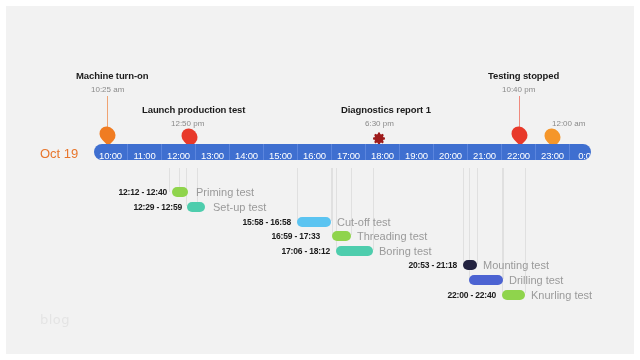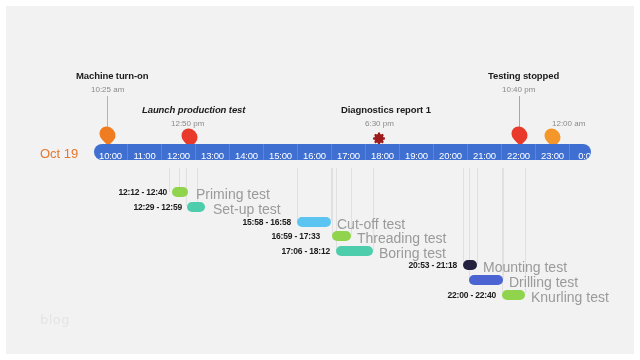--- a/index.html
+++ b/index.html
@@ -131,39 +131,39 @@
     text-align: right;
     letter-spacing: -0.2px;
   }
   .task-bar {
     position: absolute;
     height: 10px;
     border-radius: 5px;
   }
   .task-label {
     position: absolute;
-    font-size: 14px;
+    font-size: 11px;
     color: #9a9a9a;
     white-space: nowrap;
     text-align: center;
   }
 </style>
 </head>
 <body>
 
 <div id="slide">
 
   <div id="watermark">blog</div>
 
   <div class="event-title" style="left:70px; top:64px;">Machine turn-on</div>
   <div class="event-time" style="left:85px; top:79px;">10:25 am</div>
   <div class="marker-stem" style="left:101px; top:90px; height:32px;"></div>
   <div class="marker" style="left:94px; top:120px;"></div>
 
-  <div class="event-title" style="left:136px; top:98px;font-style:italic;">Launch production test</div>
+  <div class="event-title" style="left:136px; top:98px;">Launch production test</div>
   <div class="event-time" style="left:165px; top:113px;">12:50 pm</div>
   <div class="marker red" style="left:176px; top:122px;"></div>
 
   <div class="event-title" style="left:335px; top:98px;">Diagnostics report 1</div>
   <div class="event-time" style="left:359px; top:113px;">6:30 pm</div>
   <div class="marker-gear" style="left:366px; top:126px;">
     <svg viewBox="0 0 24 24" width="14" height="14" aria-hidden="true">
       <path fill="#9e1b1b" d="M13.6 1h-3.2l-.5 2.6-1.6.7L6 2.9 3.7 5.2l1.4 2.3-.7 1.6L1.8 9.6v3.2l2.6.5.7 1.6-1.4 2.3 2.3 2.3 2.3-1.4 1.6.7.5 2.6h3.2l.5-2.6 1.6-.7 2.3 1.4 2.3-2.3-1.4-2.3.7-1.6 2.6-.5V9.6l-2.6-.5-.7-1.6 1.4-2.3-2.3-2.3-2.3 1.4-1.6-.7L13.6 1z"></path>
       <circle cx="12" cy="11.2" r="4.4" fill="#9e1b1b"></circle>
     </svg>

